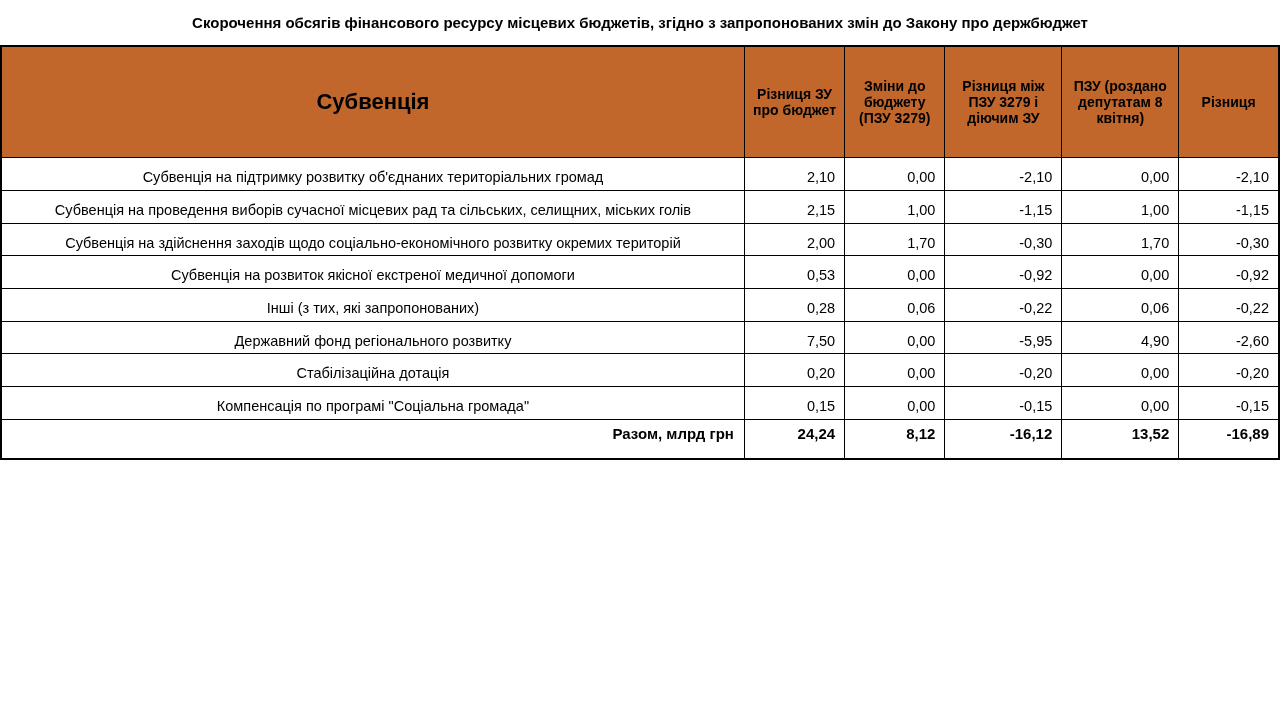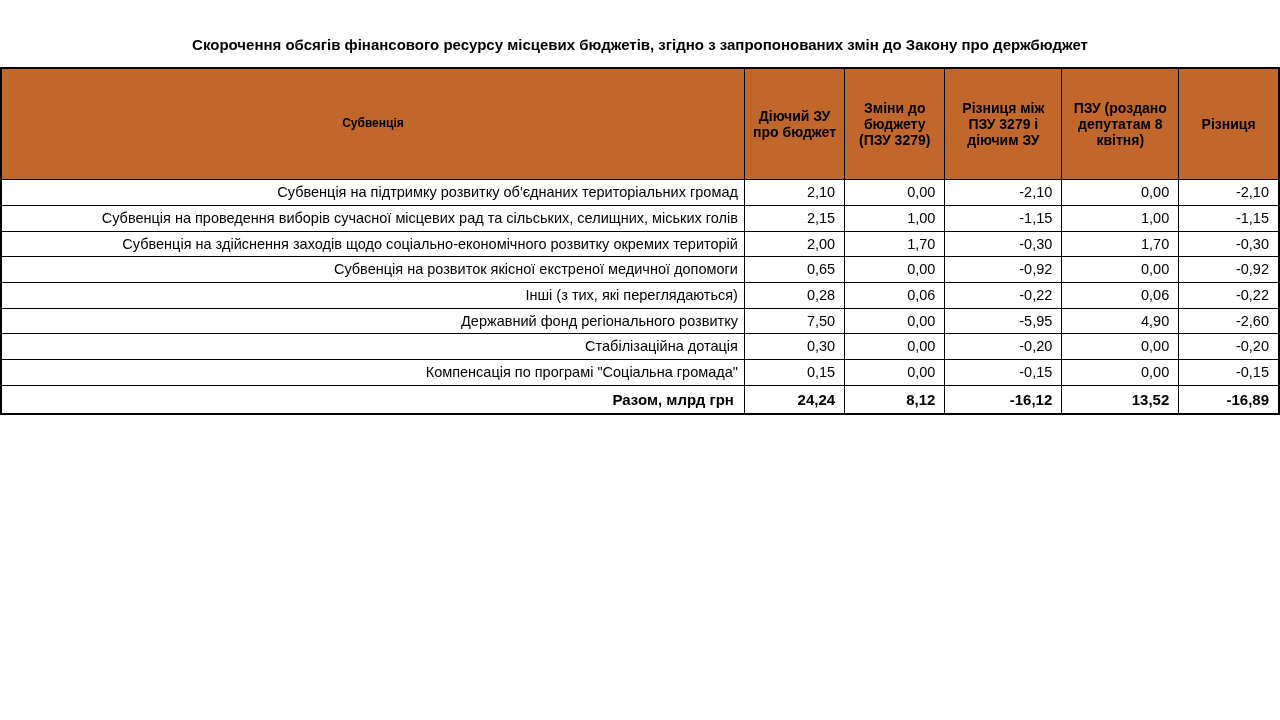--- a/index.html
+++ b/index.html
@@ -20,21 +20,20 @@
     position: relative;
     box-sizing: border-box;
   }
   .doc-title {
     text-align: center;
     font-size: 15px;
     font-weight: bold;
     padding: 14px 20px 12px 20px;
     line-height: 1.25;
     color: #000;
-    margin-top: 22px;
   }
   table.budget {
     border-collapse: collapse;
     width: 1280px;
     table-layout: fixed;
     border: 2px solid #000;
   }
   table.budget col.c-name   { width: 712px; }
   table.budget col.c-num    { width: 96px; }
   table.budget col.c-num-w  { width: 112px; }
@@ -46,47 +45,47 @@
     font-size: 14px;
     text-align: center;
     vertical-align: middle;
     border: 1px solid #000;
     padding: 6px 4px;
     line-height: 1.15;
     height: 112px;
     box-sizing: border-box;
   }
   thead th.name-head {
-    font-size: 12px;
+    font-size: 22px;
     margin-left: 8px;
   }
   tbody td {
     border: 1px solid #000;
     font-size: 14.5px;
     padding: 3px 6px;
     vertical-align: bottom;
     line-height: 1.22;
     background: #ffffff;
   }
   tbody td.name {
-    text-align: right;
+    text-align: center;
     vertical-align: top;
-    padding-top: 4px;
+    padding-top: 11px;
   }
   tbody td.num {
     text-align: right;
     padding-right: 9px;
     white-space: nowrap;
   }
   tbody tr.total td {
     font-weight: bold;
     font-size: 15px;
     vertical-align: middle;
     padding-top: 5px;
-    padding-bottom: 4px;
+    padding-bottom: 15px;
   }
   tbody tr.total td.name {
     text-align: right;
     padding-right: 10px;
     vertical-align: middle;
   }
   .two-line { min-height: 40px; }
 </style>
 </head>
 <body>
@@ -100,21 +99,21 @@
       <col class="c-name">
       <col class="c-num">
       <col class="c-num">
       <col class="c-num-w">
       <col class="c-num-w">
       <col class="c-num">
     </colgroup>
     <thead>
       <tr>
         <th class="name-head">Субвенція</th>
-        <th>Діючий ЗУ про бюджет</th>
+        <th>Різниця ЗУ про бюджет</th>
         <th>Зміни до бюджету (ПЗУ 3279)</th>
         <th>Різниця між ПЗУ 3279 і діючим ЗУ</th>
         <th>ПЗУ (роздано депутатам 8 квітня)</th>
         <th>Різниця</th>
       </tr>
     </thead>
     <tbody>
 
       <tr>
         <td class="name two-line">Субвенція на підтримку розвитку об'єднаних територіальних громад</td>
@@ -142,48 +141,48 @@
         <td class="num">2,00</td>
         <td class="num">1,70</td>
         <td class="num">-0,30</td>
         <td class="num">1,70</td>
         <td class="num">-0,30</td>
       </tr>
 
 
       <tr>
         <td class="name two-line">Субвенція на розвиток якісної екстреної медичної допомоги</td>
-        <td class="num">0,65</td>
+        <td class="num">0,53</td>
         <td class="num">0,00</td>
         <td class="num">-0,92</td>
         <td class="num">0,00</td>
         <td class="num">-0,92</td>
       </tr>
 
       <tr>
-        <td class="name">Інші (з тих, які переглядаються)</td>
+        <td class="name">Інші (з тих, які запропонованих)</td>
         <td class="num">0,28</td>
         <td class="num">0,06</td>
         <td class="num">-0,22</td>
         <td class="num">0,06</td>
         <td class="num">-0,22</td>
       </tr>
 
       <tr>
         <td class="name">Державний фонд регіонального розвитку</td>
         <td class="num">7,50</td>
         <td class="num">0,00</td>
         <td class="num">-5,95</td>
         <td class="num">4,90</td>
         <td class="num">-2,60</td>
       </tr>
 
       <tr>
         <td class="name">Стабілізаційна дотація</td>
-        <td class="num">0,30</td>
+        <td class="num">0,20</td>
         <td class="num">0,00</td>
         <td class="num">-0,20</td>
         <td class="num">0,00</td>
         <td class="num">-0,20</td>
       </tr>
 
       <tr>
         <td class="name">Компенсація по програмі "Соціальна громада"</td>
         <td class="num">0,15</td>
         <td class="num">0,00</td>

